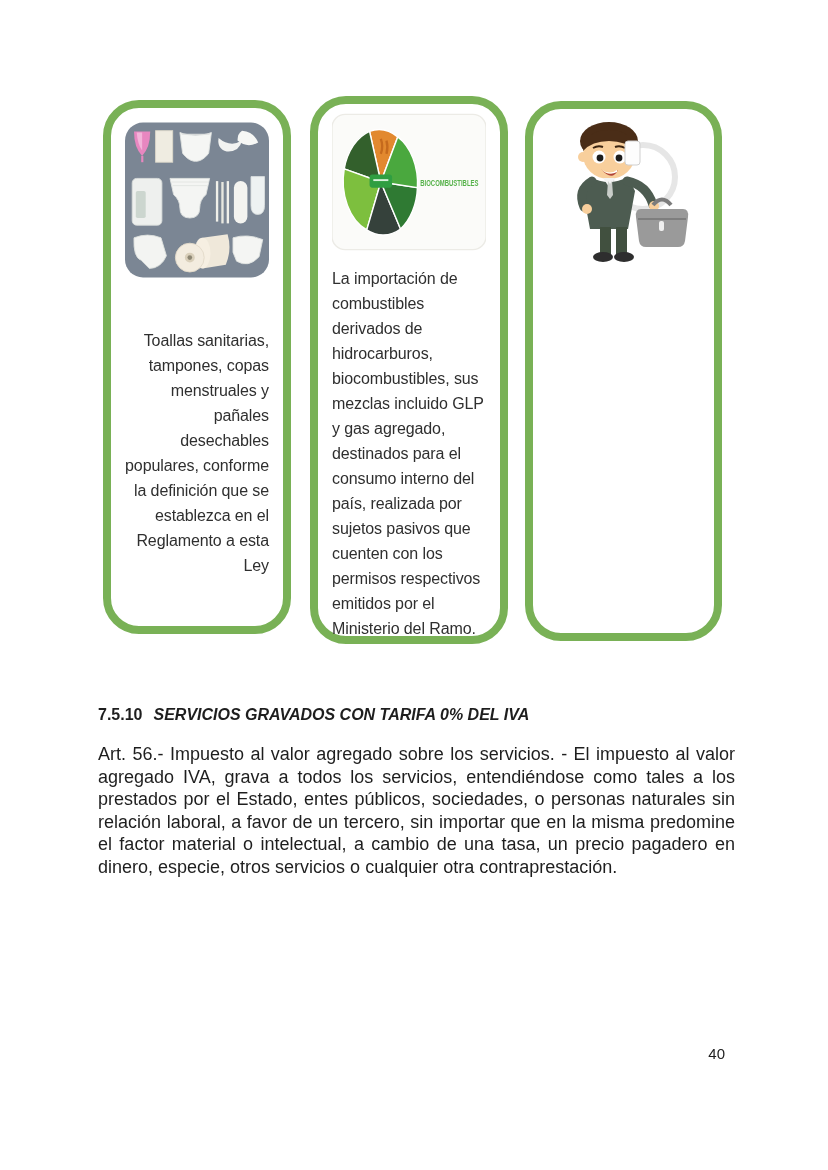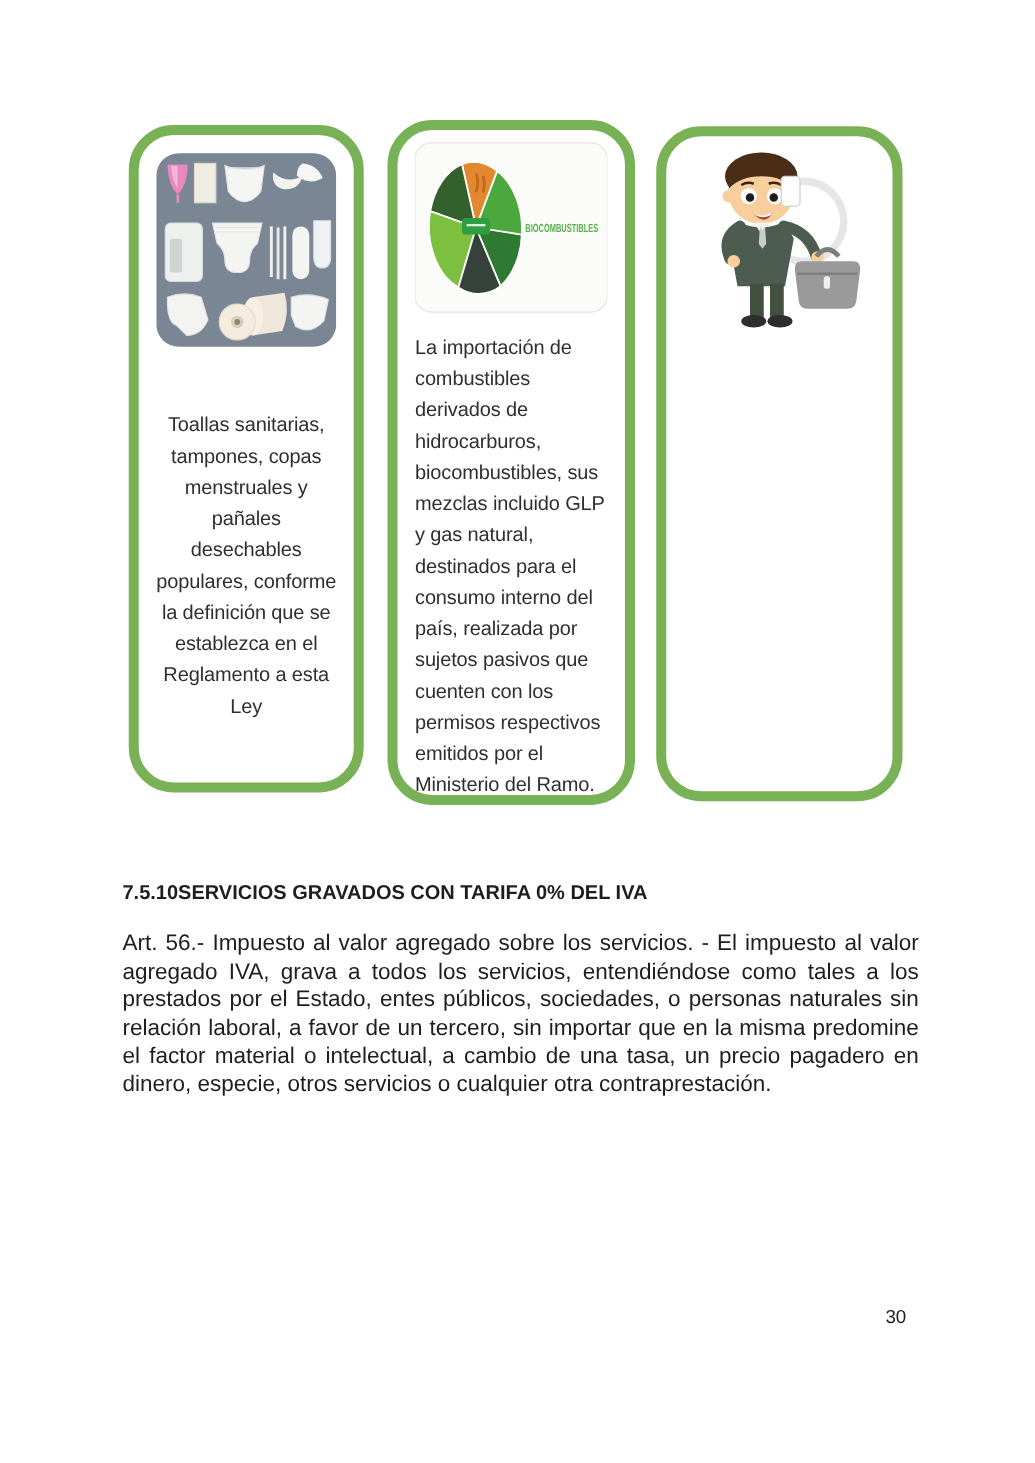--- a/index.html
+++ b/index.html
@@ -28,29 +28,29 @@
   .card-2{left:310px;top:96px;width:198px;height:548px;}
   .card-3{left:525px;top:101px;width:197px;height:540px;}
   .card-img{display:flex;justify-content:center;align-items:flex-end;}
   .card-text{
     margin:0;
     font-size:16px;
     line-height:25px;
     color:#2f2f2f;
     letter-spacing:-0.1px;
   }
-  .card-1 .card-text{margin-top:42px;text-align:center;}
+  .card-1 .card-text{margin-top:42px;text-align:right;}
   .card-2 .card-text{margin-top:12px;text-align:left;}
   .card-3 .card-text{margin-top:10px;text-align:justify;}
   
   .section-heading{
     position:absolute;left:98px;top:706px;width:660px;
     margin:0;font-size:16px;font-weight:bold;color:#1e1e1e;
   }
-  .section-heading .st{margin-left:0;}
+  .section-heading .st{margin-left:11px;font-style:italic;}
   .article-text{
     position:absolute;left:98px;top:743px;width:637px;
     margin:0;font-size:18px;line-height:22.5px;
     text-align:justify;color:#1e1e1e;
   }
   .page-number{
     position:absolute;left:660px;top:1045px;width:65px;
     text-align:right;font-size:15px;color:#1e1e1e;
   }
   svg{display:block;}
@@ -121,21 +121,21 @@
         </g>
 
         <path d="M52 26 q3 8 0 16 M58 28 q2 7 0 14" stroke="#c56a1d" stroke-width="2.5" fill="none"></path>
 
         <rect x="40" y="64" width="24" height="14" rx="3" fill="#2f9e41"></rect>
         <rect x="44" y="69" width="16" height="2" fill="#d9f2dc"></rect>
 
         <text x="94" y="76" font-size="10" font-weight="bold" fill="#56b24a" textLength="62" lengthAdjust="spacingAndGlyphs" style="filter:blur(0.55px);font-family:'Liberation Sans',sans-serif;">BIOCOMBUSTIBLES</text>
       </svg>
     </div>
-    <p class="card-text">La importación de combustibles derivados de hidrocarburos, biocombustibles, sus mezclas incluido GLP y gas natural, destinados para el consumo interno del país, realizada por sujetos pasivos que cuenten con los permisos respectivos emitidos por el Ministerio del Ramo.</p>
+    <p class="card-text">La importación de combustibles derivados de hidrocarburos, biocombustibles, sus mezclas incluido GLP y gas agregado, destinados para el consumo interno del país, realizada por sujetos pasivos que cuenten con los permisos respectivos emitidos por el Ministerio del Ramo.</p>
   </article>
 
   <article class="card card-3">
     <div class="card-img">
       <svg width="150" height="152" viewBox="0 0 150 152" xmlns="http://www.w3.org/2000/svg">
 
         <circle cx="94" cy="62" r="32" fill="none" stroke="#e6e6e6" stroke-width="6"></circle>
 
         <ellipse cx="60" cy="26" rx="29" ry="19" fill="#4a2d17"></ellipse>
 
@@ -181,15 +181,15 @@
       </svg>
     </div>
   </article>
 
   <h2 class="section-heading">
     <span>7.5.10</span><span class="st">SERVICIOS GRAVADOS CON TARIFA 0% DEL IVA</span>
   </h2>
 
   <p class="article-text">Art. 56.- Impuesto al valor agregado sobre los servicios. - El impuesto al valor agregado IVA, grava a todos los servicios, entendiéndose como tales a los prestados por el Estado, entes públicos, sociedades, o personas naturales sin relación laboral, a favor de un tercero, sin importar que en la misma predomine el factor material o intelectual, a cambio de una tasa, un precio pagadero en dinero, especie, otros servicios o cualquier otra contraprestación.</p>
 
-  <div class="page-number">30</div>
+  <div class="page-number">40</div>
 
 </div>
 
 </body></html>

